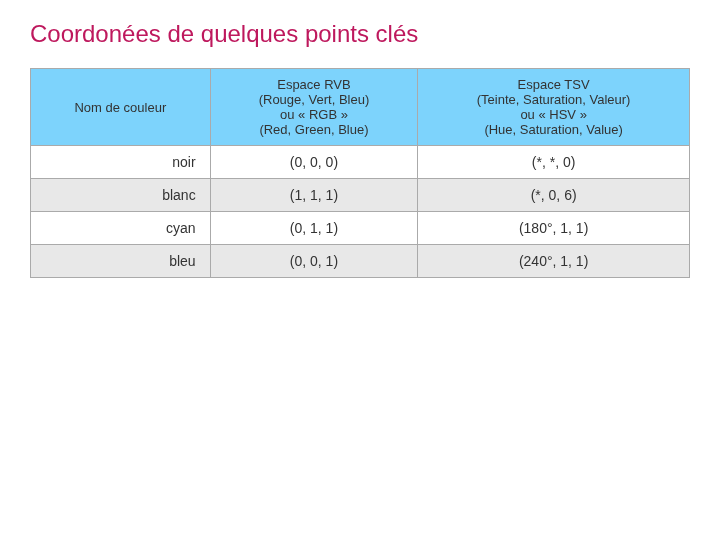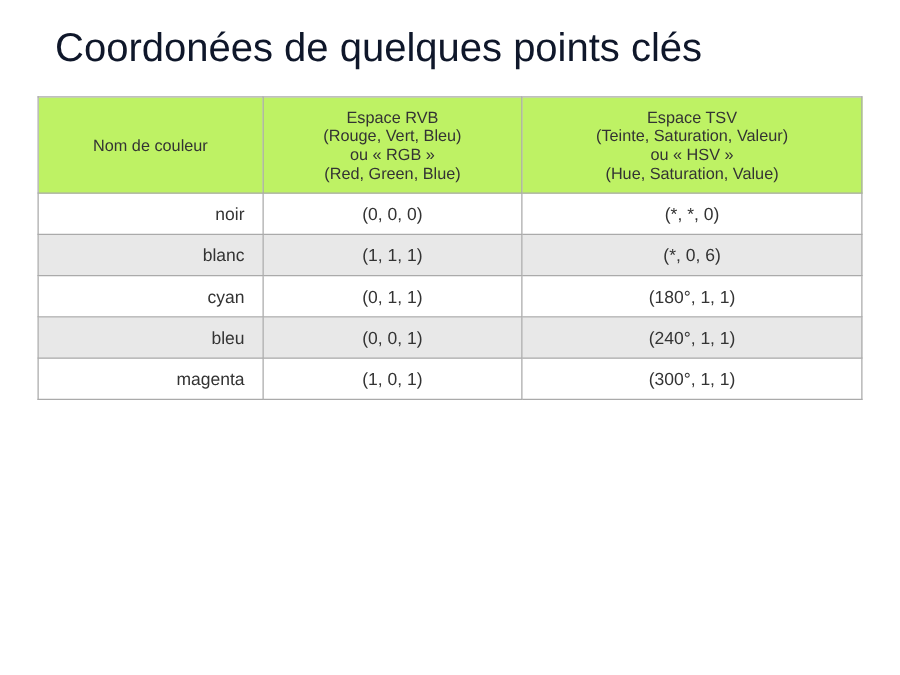--- a/index.html
+++ b/index.html
@@ -10,25 +10,24 @@
 
     body {
       background: #ffffff;
       font-family: Arial, sans-serif;
       padding: 20px 30px;
       width: 720px;
       min-height: 540px;
     }
 
     h1 {
-      font-size: 32px;
+      font-size: 24px;
       font-weight: normal;
-      color: #0f172a;
+      color: #be185d;
       margin-bottom: 20px;
-      margin-left: 14px;
     }
 
     table {
       border-collapse: collapse;
       width: 100%;
       font-size: 14px;
       color: #333;
     }
 
     th, td {
@@ -49,21 +48,21 @@
 
     tr:nth-child(odd) td {
       background-color: #ffffff;
     }
 
     tr:nth-child(even) td {
       background-color: #e8e8e8;
     }
 
     thead tr th {
-      background-color: #bef264;
+      background-color: #7dd3fc;
     }
   </style>
 </head>
 <body>
 
 <h1>Coordonées de quelques points clés</h1>
 
 <table>
   <thead>
     <tr>
@@ -98,19 +97,14 @@
       <tr>
         <td>cyan</td>
         <td>(0, 1, 1)</td>
         <td>(180°, 1, 1)</td>
       </tr>
       <tr>
         <td>bleu</td>
         <td>(0, 0, 1)</td>
         <td>(240°, 1, 1)</td>
       </tr>
-      <tr>
-        <td>magenta</td>
-        <td>(1, 0, 1)</td>
-        <td>(300°, 1, 1)</td>
-      </tr>
     </tbody>
 </table>
 
 </body></html>

